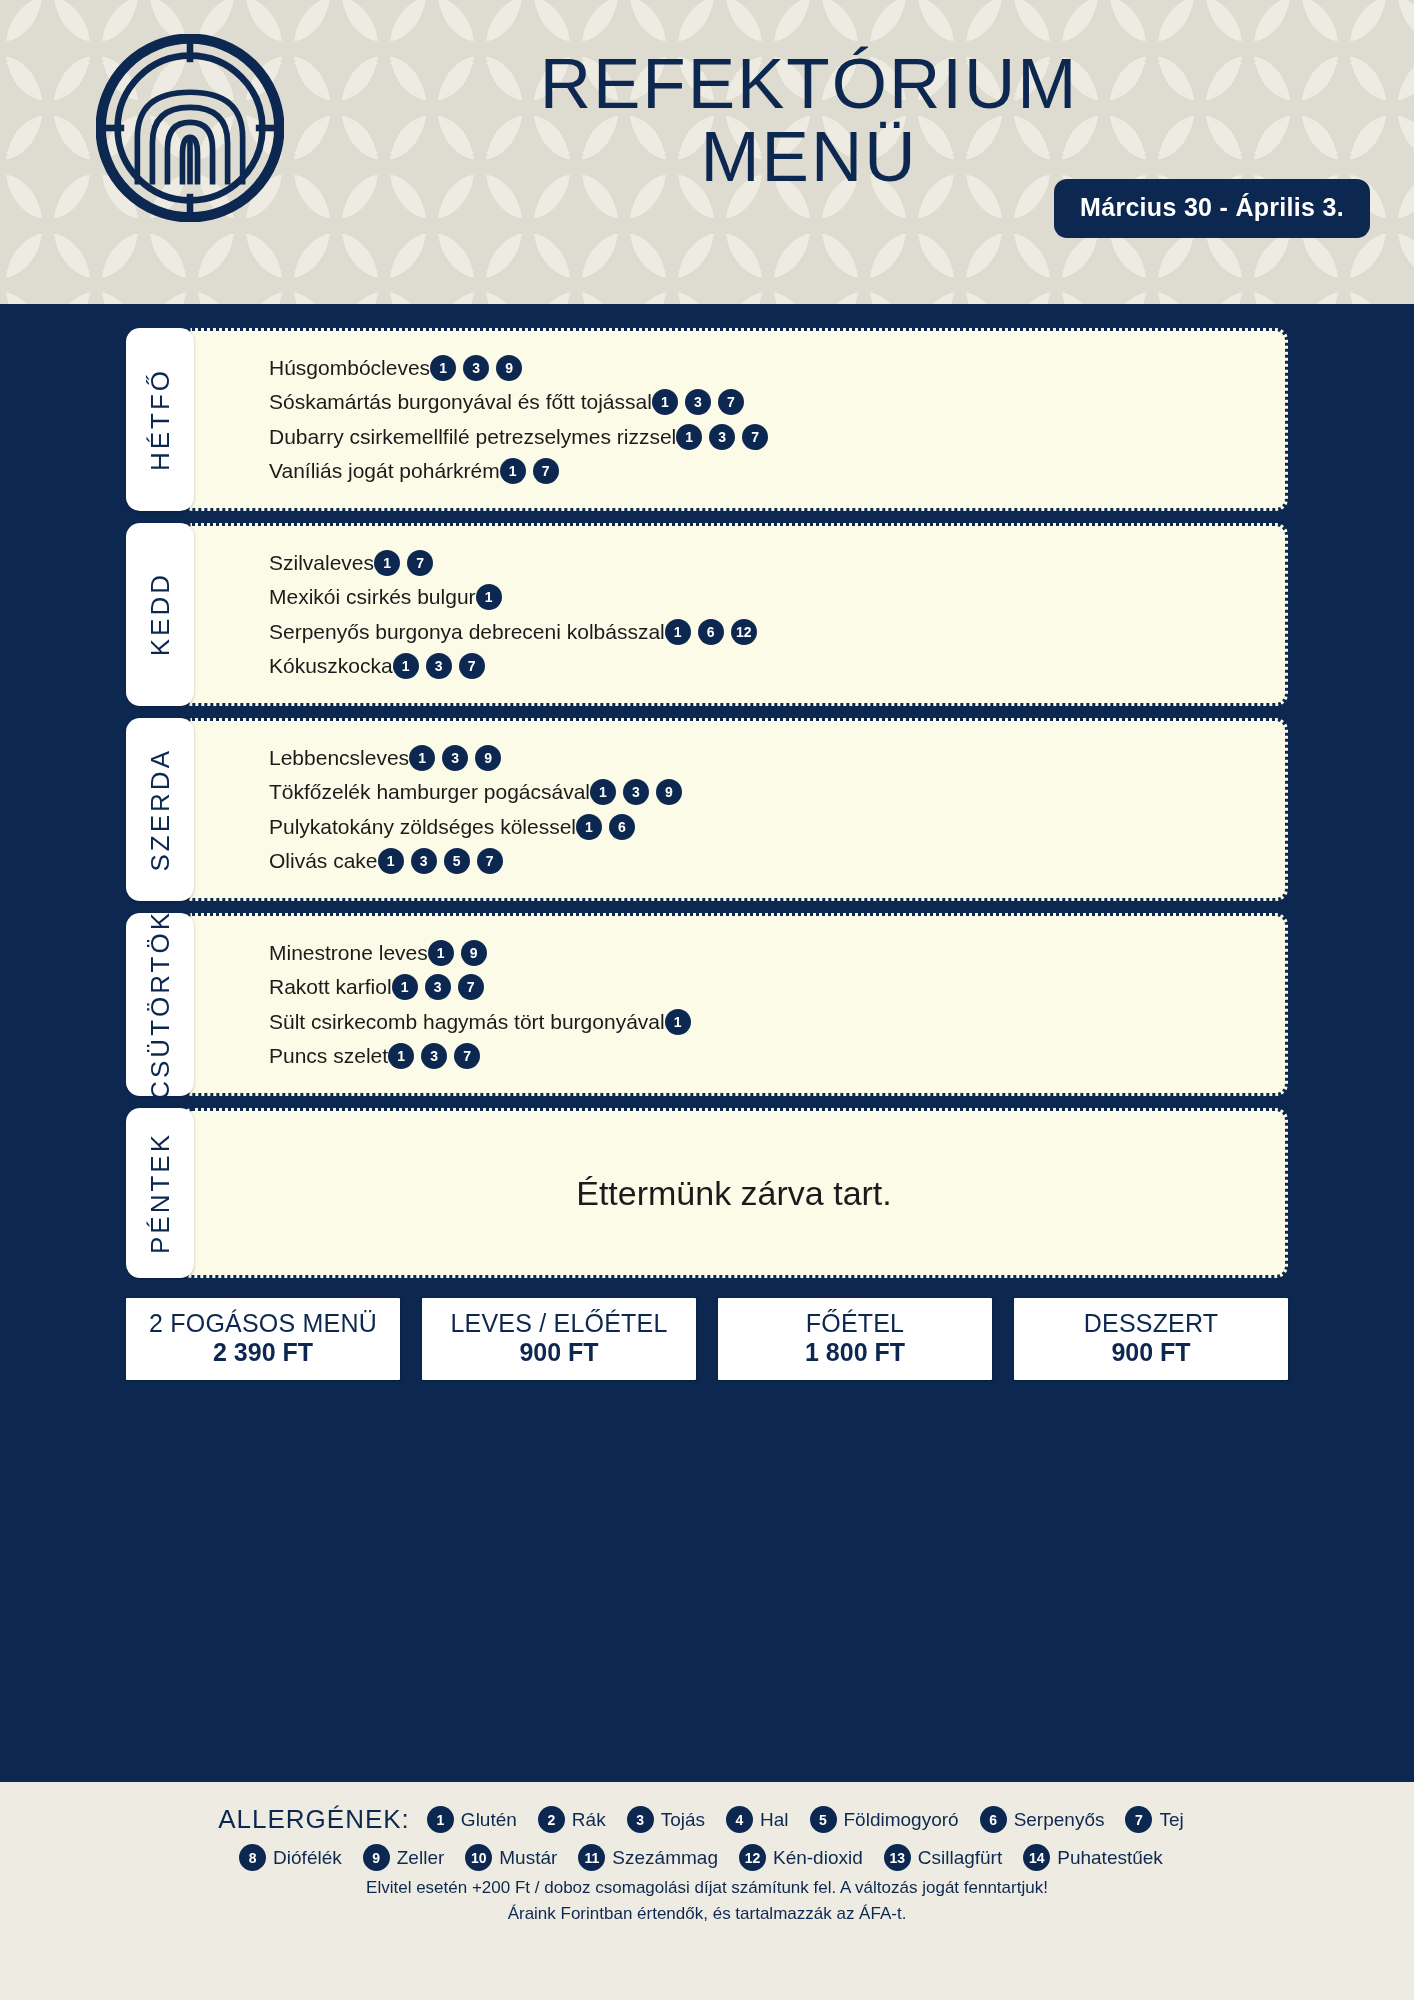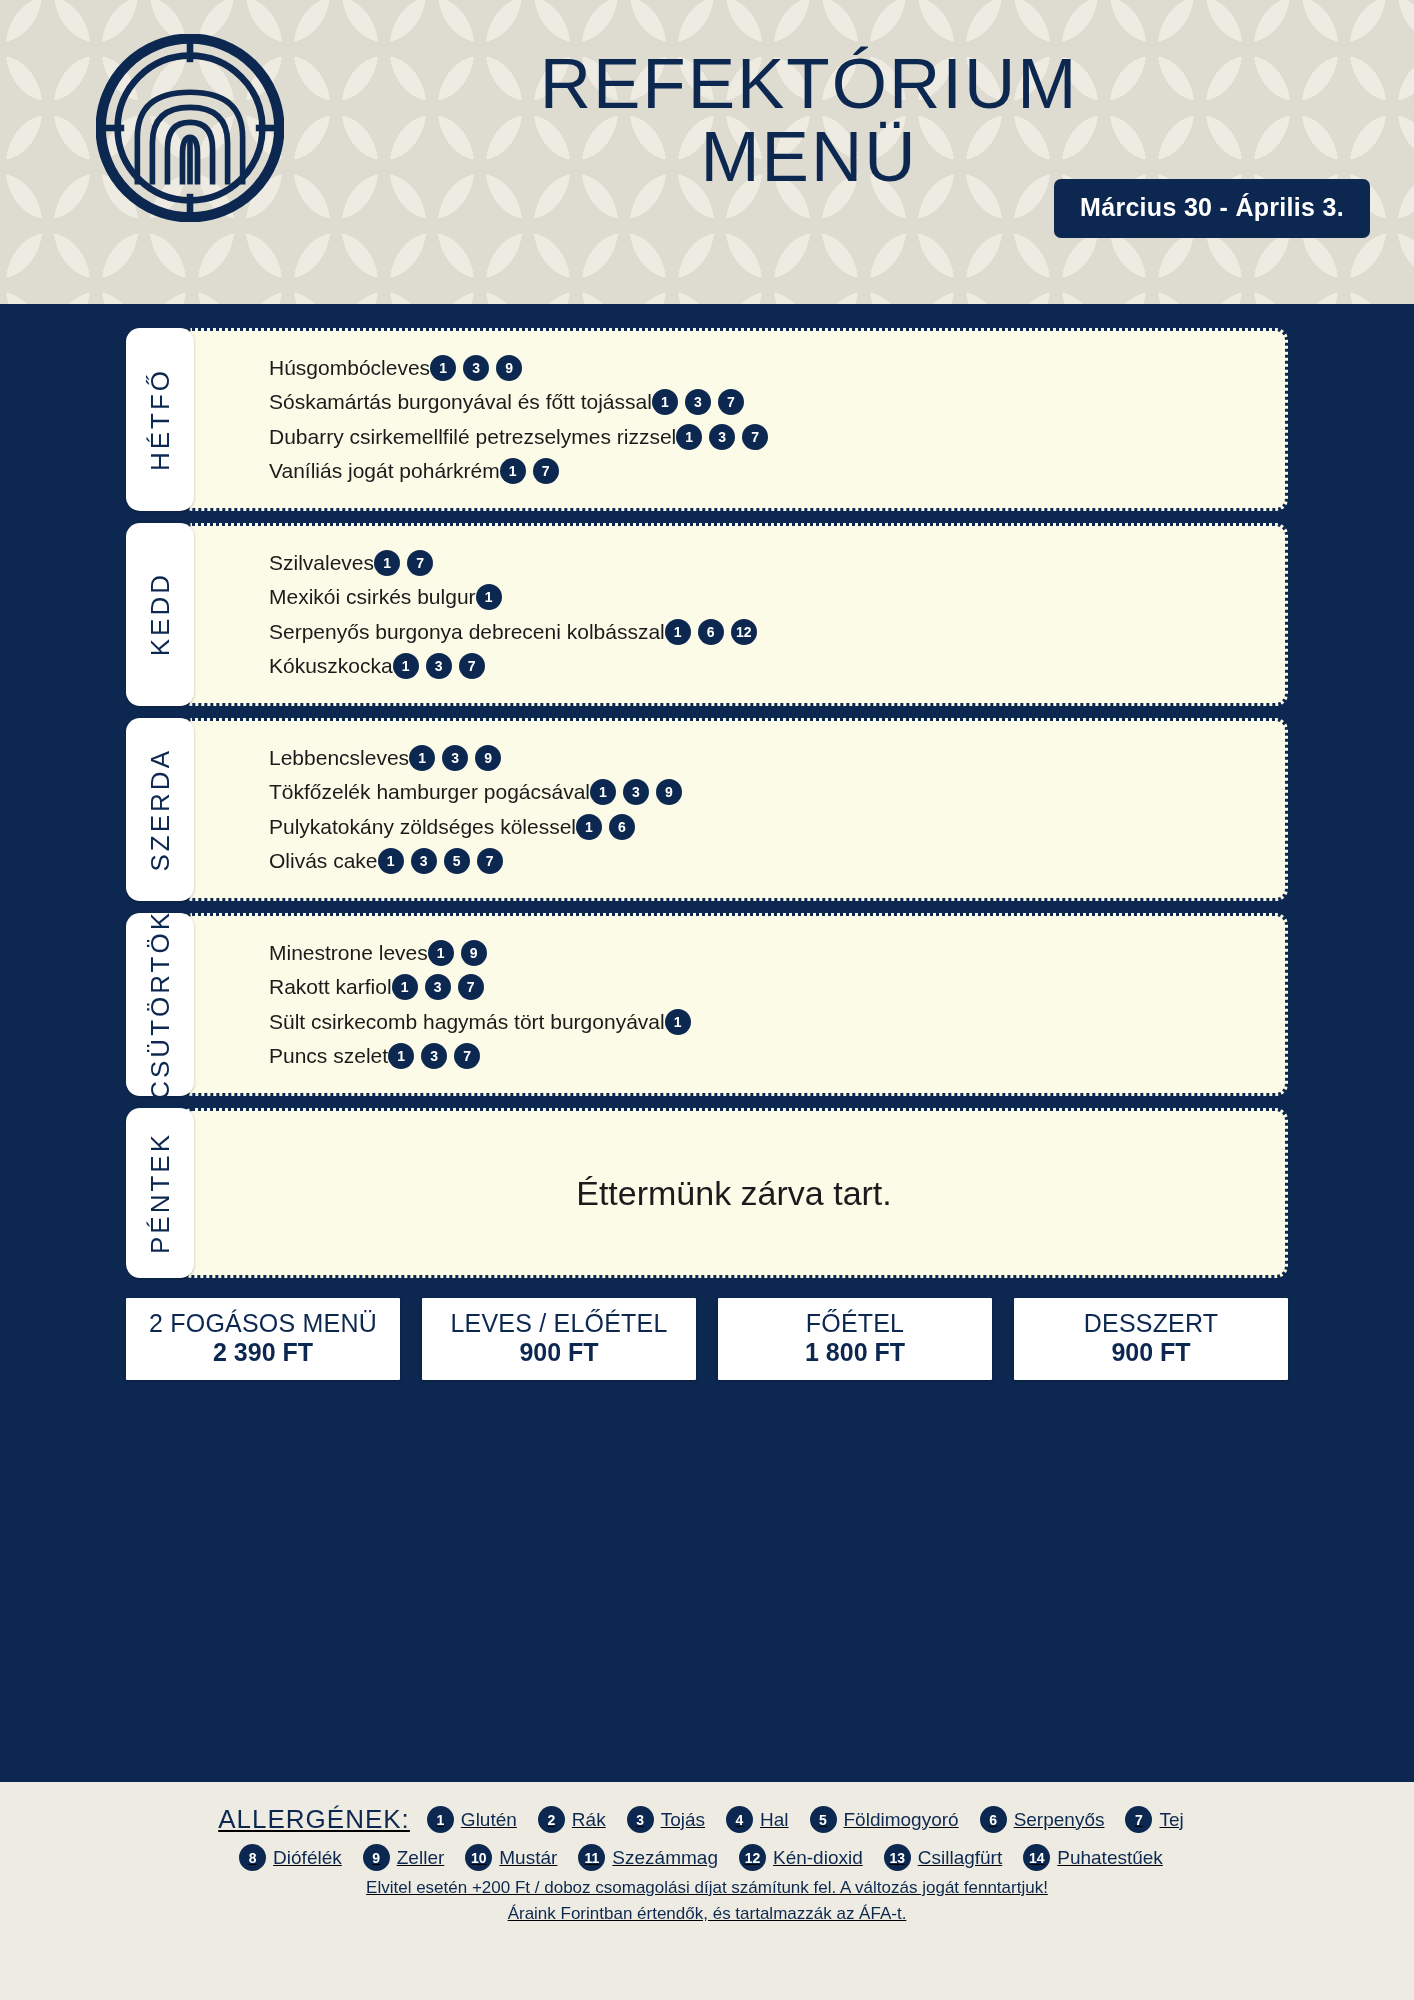--- a/index.html
+++ b/index.html
@@ -90,21 +90,21 @@
 
   .date-badge {
     position: absolute;
     right: -36px;
     top: 145px;
     background: var(--navy);
     color: #fff;
     font-size: 25px;
     font-weight: bold;
     padding: 14px 26px 16px;
-    border-radius: 7px;
+    border-radius: 13px;
     letter-spacing: 0.3px;
     white-space: nowrap;
   }
 
   
   .board {
     background: var(--navy);
     padding: 24px 0 0 0;
     height: 1042px;
     position: relative;
@@ -224,21 +224,20 @@
 
   
   .footer {
     background: var(--paper);
     position: absolute;
     left: 0;
     right: 0;
     bottom: 0;
     height: 218px;
     padding-top: 22px;
-    text-decoration: underline;
   }
   .allergen-legend {
     display: flex;
     flex-wrap: wrap;
     justify-content: center;
     align-items: center;
     gap: 6px 9px;
     padding: 0 150px;
   }
   .legend-title {

